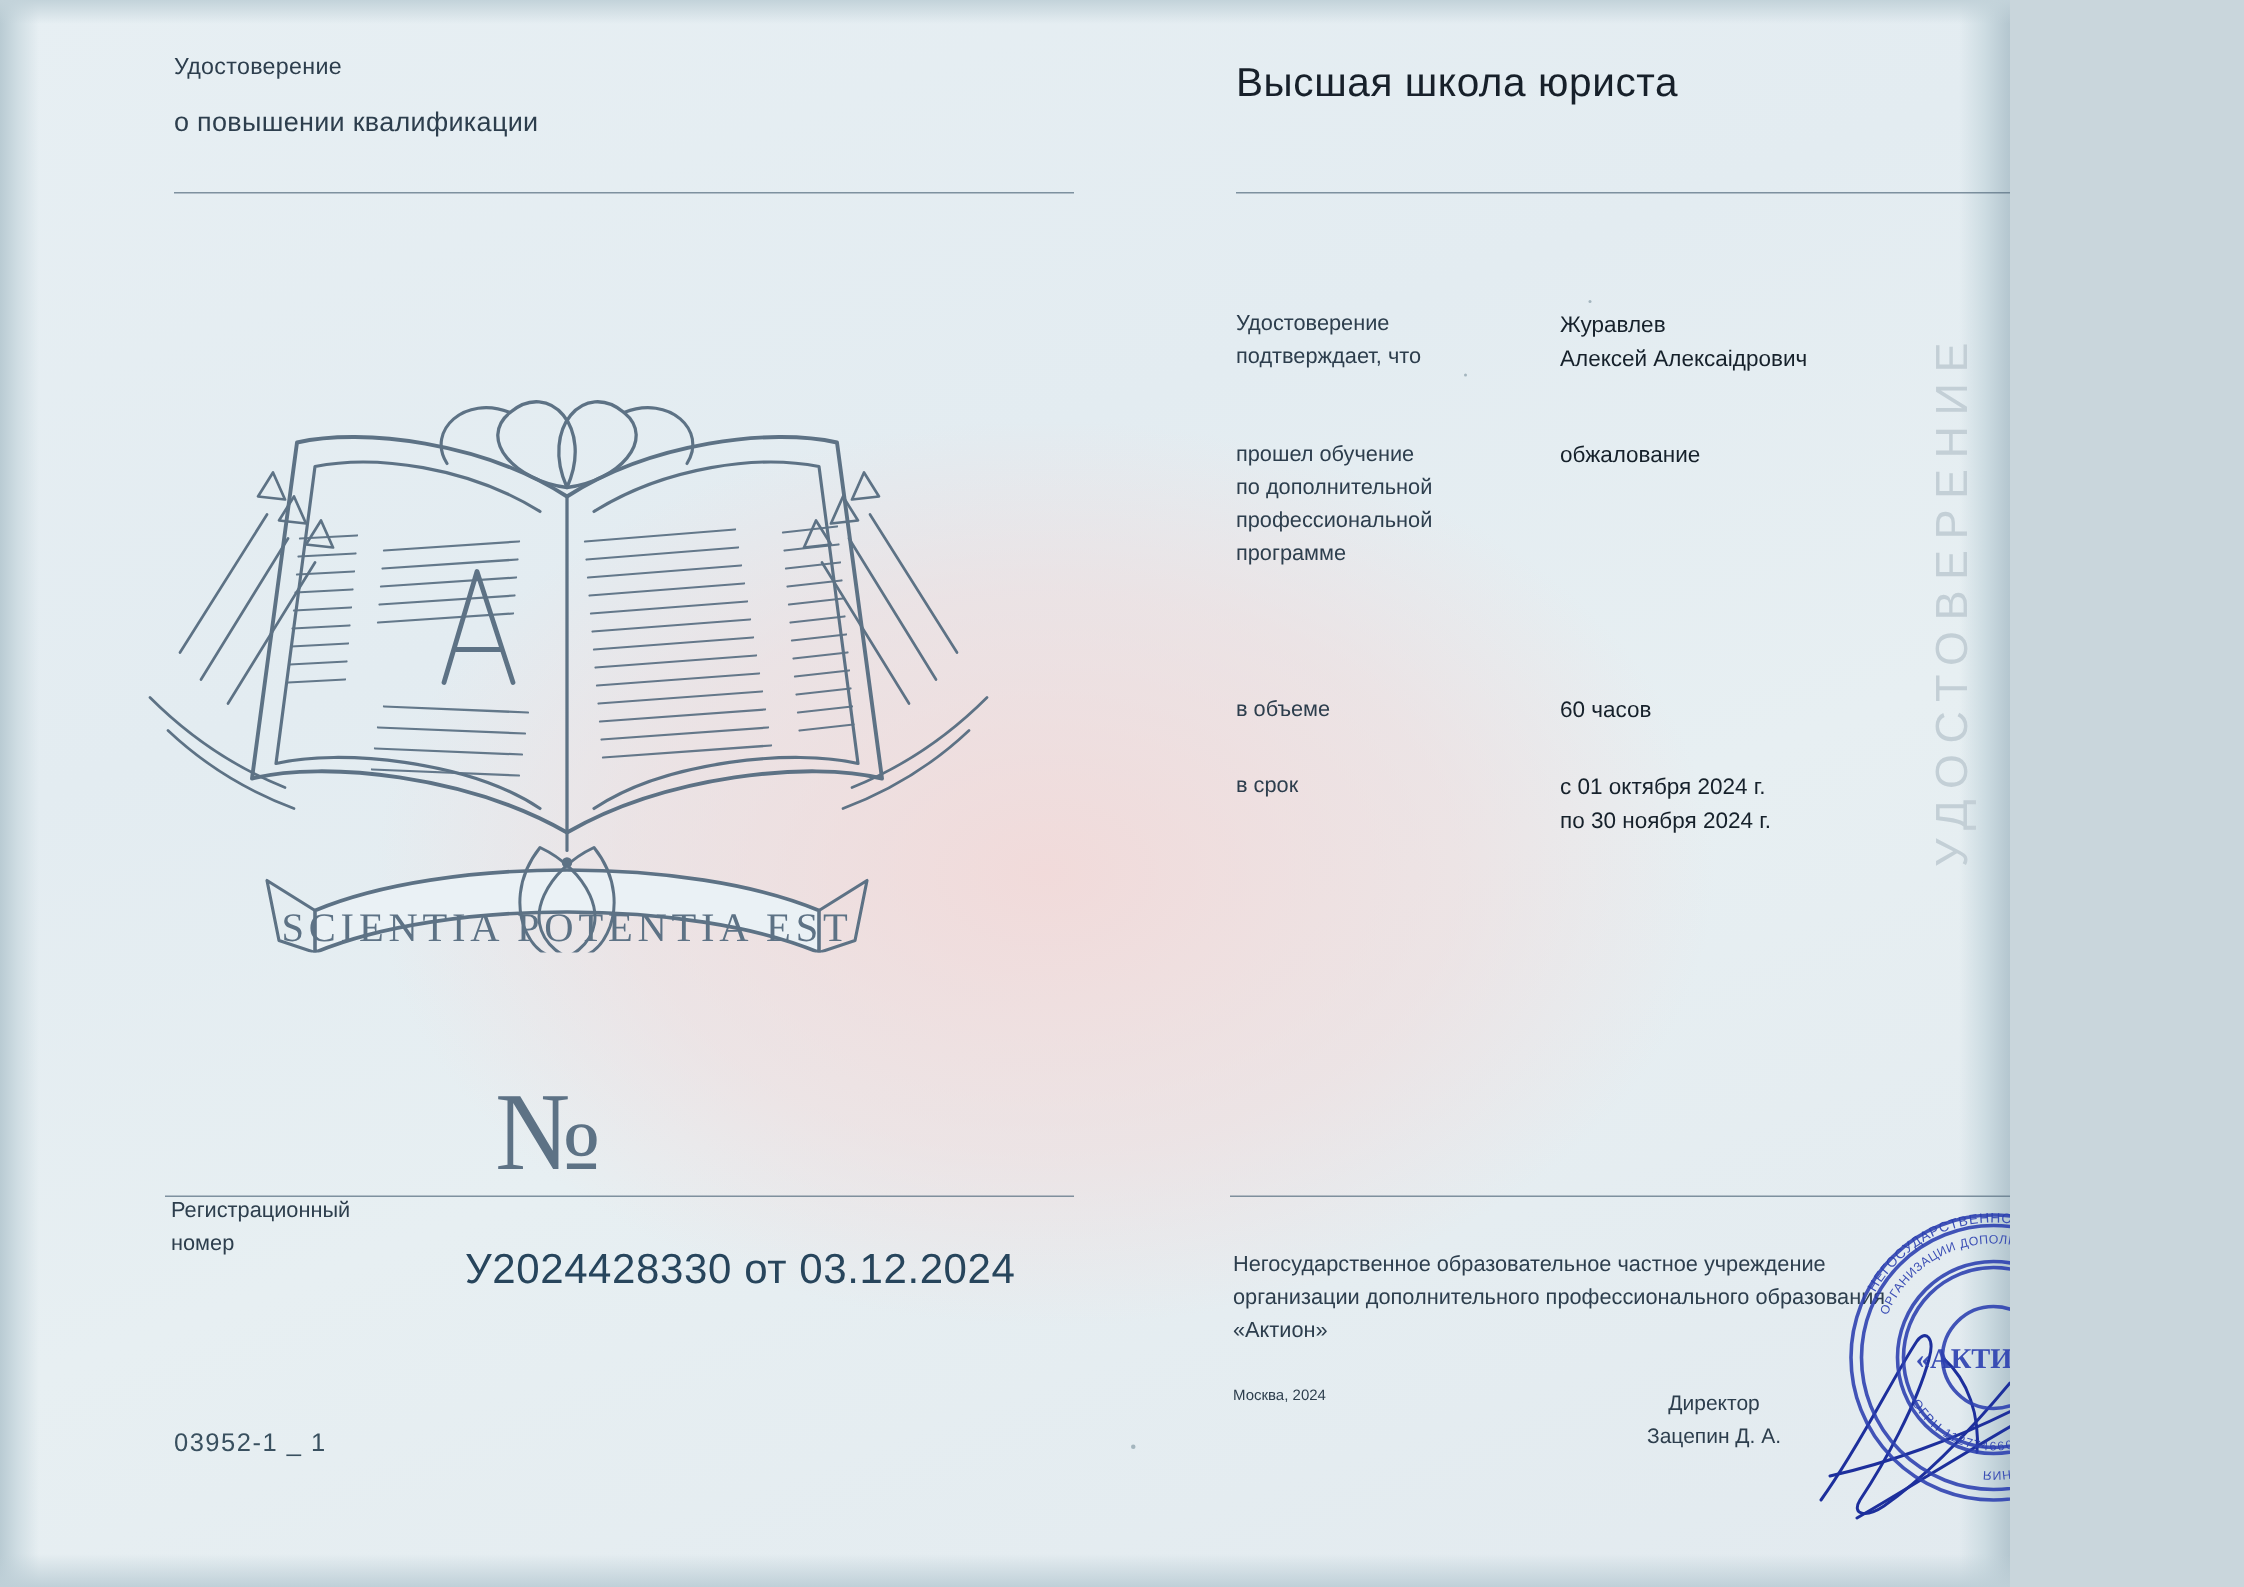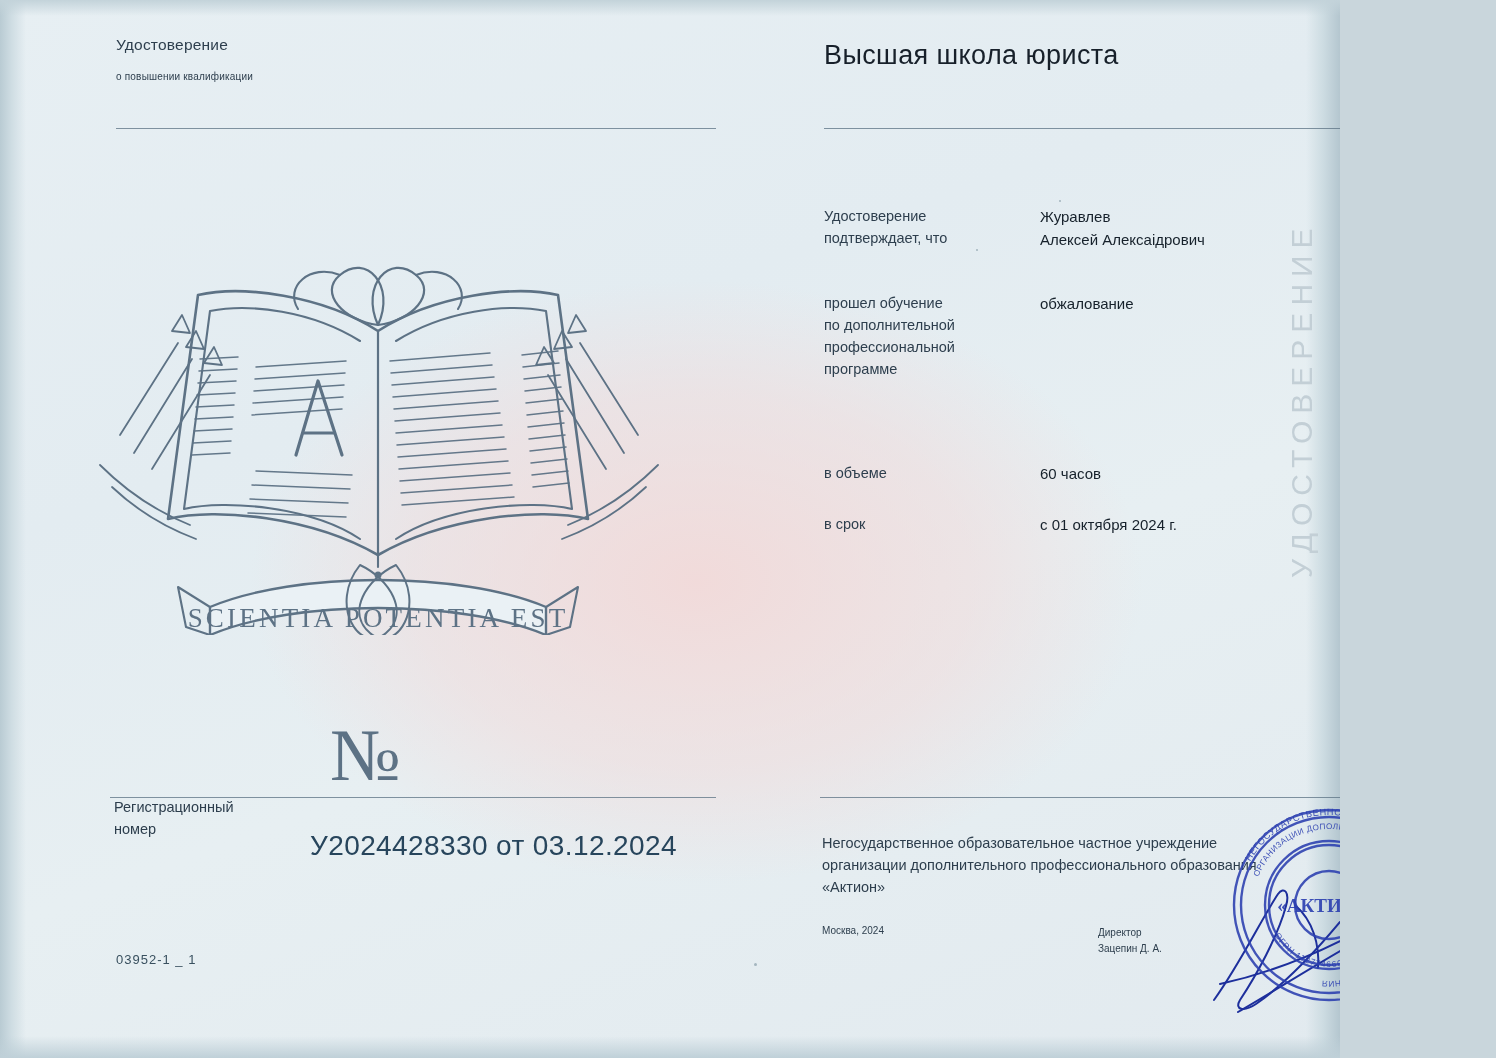--- a/index.html
+++ b/index.html
@@ -22,54 +22,54 @@
     background:linear-gradient(90deg,#b9cbd3 0%,#cfdde3 45%,rgba(231,239,243,0) 100%);}
   .edge-right{position:absolute;right:0;top:0;width:34px;height:100%;
     background:linear-gradient(270deg,#b4c6cf 0%,#cddce2 50%,rgba(231,239,243,0) 100%);}
   .edge-top{position:absolute;left:0;top:0;width:100%;height:16px;
     background:linear-gradient(180deg,#c3d3da 0%,rgba(231,239,243,0) 100%);}
   .edge-bottom{position:absolute;left:0;bottom:0;width:100%;height:22px;
     background:linear-gradient(0deg,#bfd0d8 0%,rgba(231,239,243,0) 100%);}
 
   
   .left-head{position:absolute;left:116px;top:36px;width:600px;color:#2d3e4d;font-size:15.5px;letter-spacing:.2px;}
-  .left-head .l2{margin-top:17px;font-size:10px;}
+  .left-head .l2{margin-top:17px;font-size:18px;}
   .rule{position:absolute;height:1px;background:#5b7183;opacity:.75;}
   .rule-left-top{left:116px;top:128px;width:600px;}
   .rule-left-bot{left:110px;top:797px;width:606px;}
 
   
   .emblem{position:absolute;left:60px;top:135px;width:640px;height:500px;}
   .emblem svg{width:100%;height:100%;display:block;}
 
   
   .no-symbol{position:absolute;left:330px;top:718px;width:180px;height:80px;
     font-family:"Liberation Serif", serif;font-size:74px;color:#5d7285;line-height:1;}
 
   .reg-label{position:absolute;left:114px;top:797px;width:180px;color:#2d3e4d;font-size:14.5px;line-height:1.5;}
   .reg-number{position:absolute;left:310px;top:830px;font-size:28px;color:#27455c;letter-spacing:.4px;}
-  .form-code{position:absolute;left:116px;top:952px;font-size:13px;color:#39505f;letter-spacing:1px;}
+  .form-code{position:absolute;left:116px;top:952px;font-size:17px;color:#39505f;letter-spacing:1px;}
 
   
   .org-title{position:absolute;left:824px;top:40px;font-size:27px;color:#17202a;letter-spacing:.4px;}
   .rule-right-top{left:824px;top:128px;width:576px;}
   .rule-right-bot{left:820px;top:797px;width:584px;}
 
   .field{position:absolute;color:#2d3e4d;}
   .field .lab{position:absolute;left:0;top:0;width:195px;font-size:14.5px;line-height:1.52;}
   .field .val{position:absolute;left:216px;top:0;width:380px;font-size:15px;line-height:1.55;color:#16212b;}
 
   .f-confirm{left:824px;top:205px;width:600px;}
   .f-program{left:824px;top:292px;width:600px;}
   .f-volume{left:824px;top:462px;width:600px;}
   .f-term{left:824px;top:513px;width:600px;}
 
   .org-full{position:absolute;left:822px;top:833px;width:570px;font-size:14.5px;line-height:1.5;color:#2d3e4d;}
   .city-year{position:absolute;left:822px;top:925px;font-size:10px;color:#2d3e4d;}
-  .director{position:absolute;left:1098px;top:925px;font-size:10px;line-height:1.55;color:#2d3e4d;}
+  .director{position:absolute;left:1098px;top:925px;font-size:14px;line-height:1.55;color:#2d3e4d;text-align:center;}
 
   
   .vert-word{
     position:absolute;right:8px;top:140px;width:60px;height:520px;
     display:flex;align-items:center;justify-content:center;
     color:#c2ced5;font-size:30px;letter-spacing:7px;
     writing-mode:vertical-rl;text-orientation:mixed;transform:rotate(180deg);
     opacity:.95;user-select:none;
   }
 
@@ -190,20 +190,21 @@
 
   <div class="field f-volume">
     <div class="lab">в объеме</div>
     <div class="val">60 часов</div>
   </div>
 
   <div class="field f-term">
     <div class="lab">в срок</div>
     <div class="val">
       <div>с 01 октября 2024 г.</div>
+      <div>по 30 ноября 2024 г.</div>
     </div>
   </div>
 
   <div class="rule rule-right-bot"></div>
 
   <div class="org-full">
     <div>Негосударственное образовательное частное учреждение</div>
     <div>организации дополнительного профессионального образования</div>
     <div>«Актион»</div>
   </div>

